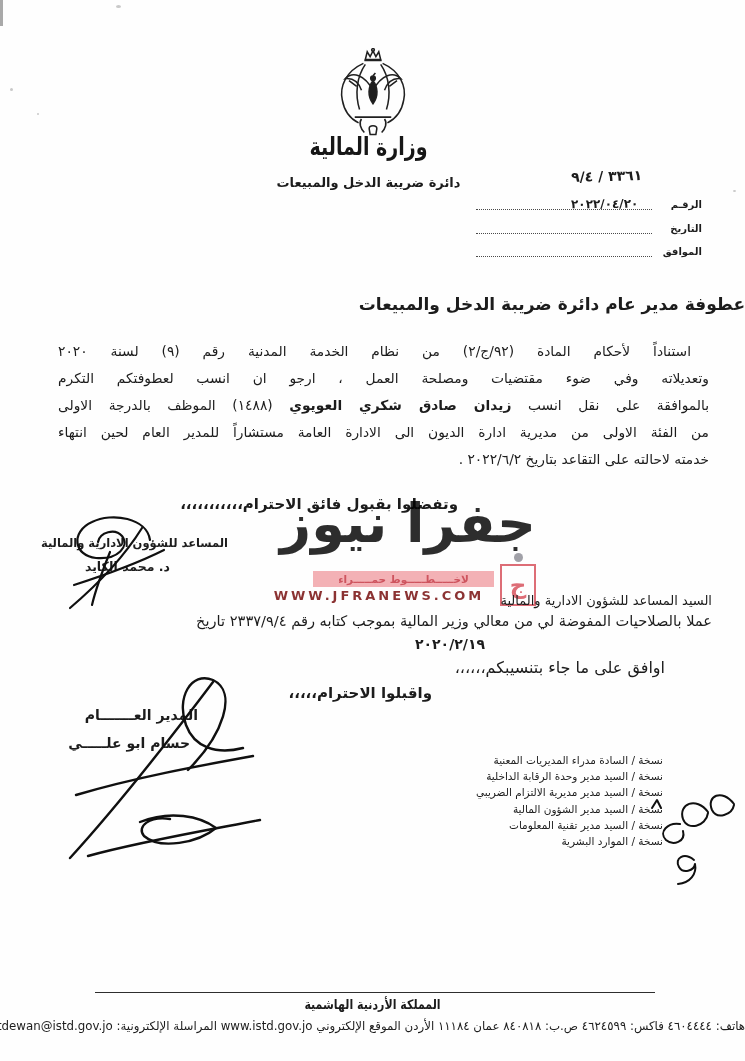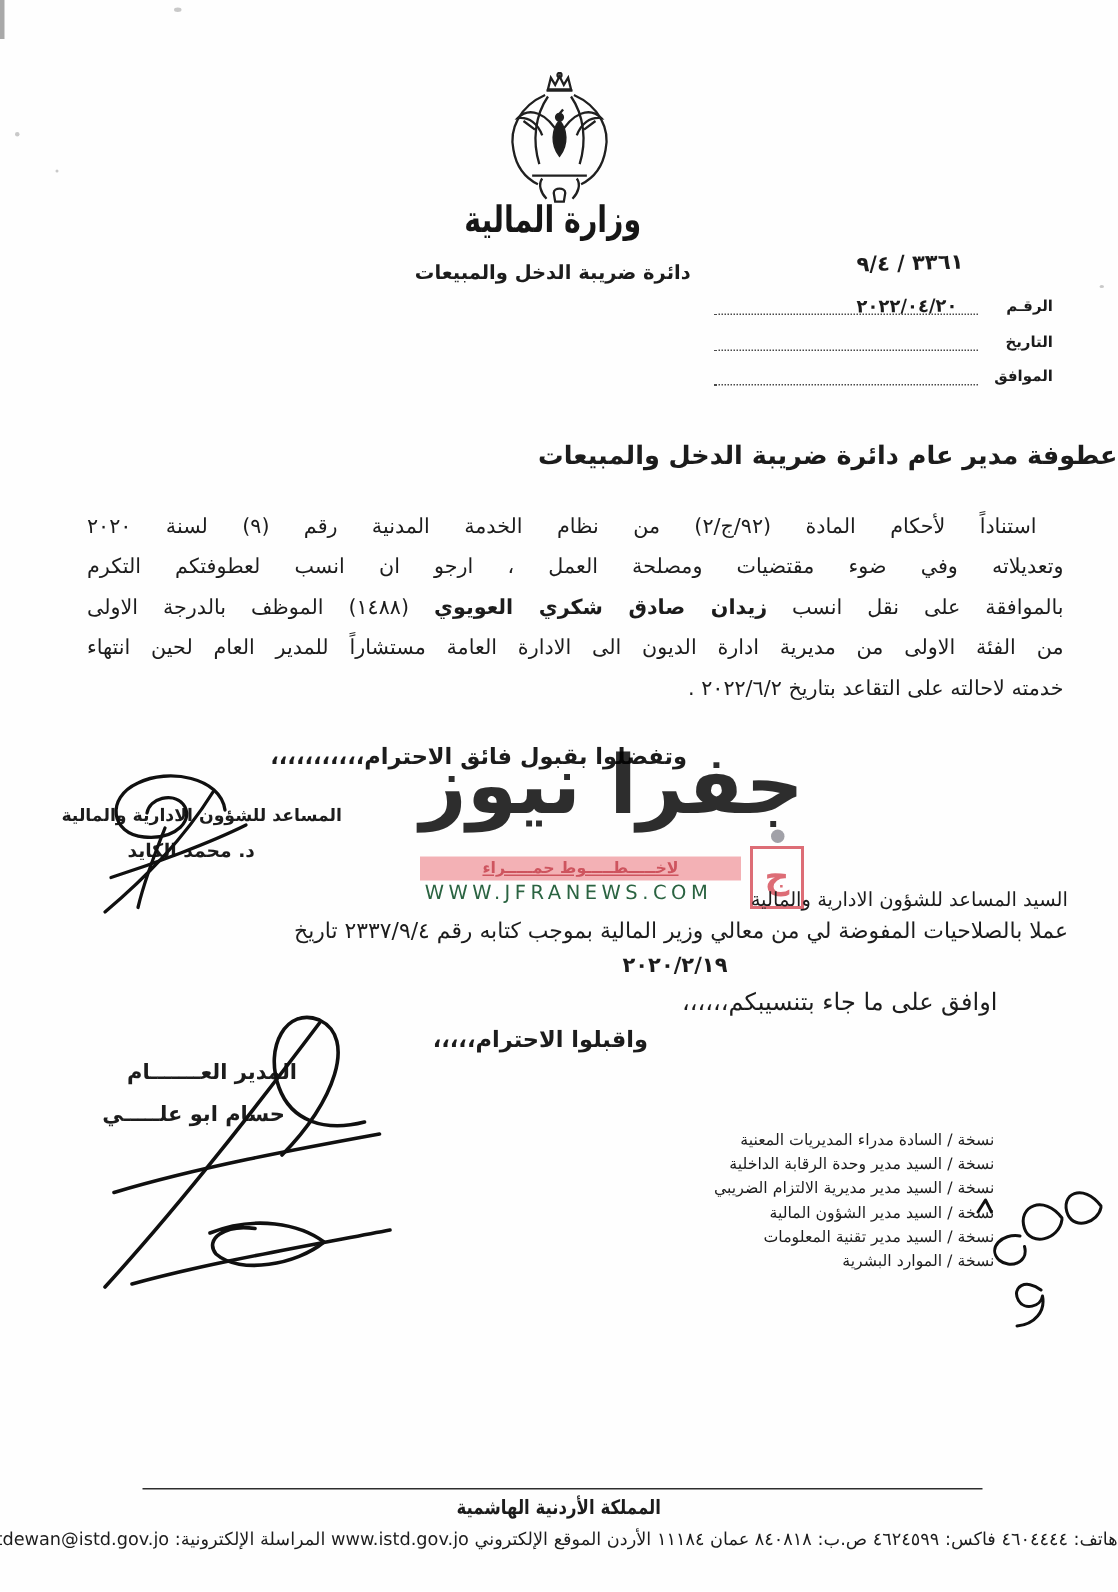--- a/index.html
+++ b/index.html
@@ -33,25 +33,25 @@
 
   
   .wm{top:498px;left:210px;width:326px;height:112px;}
   .wm-name{position:absolute;top:-6px;right:0;font-size:54px;line-height:64px;font-weight:bold;
            color:#000000;opacity:.82;letter-spacing:4px;direction:rtl;white-space:nowrap;}
   .wm-box{position:absolute;top:66px;right:0;width:32px;height:38px;border:2px solid #d8545f;
           background:#fff;color:#d8545f;font-size:23px;font-weight:bold;display:flex;
           align-items:center;justify-content:center;opacity:.85;}
   .wm-dot{position:absolute;top:55px;right:13px;width:9px;height:9px;border-radius:50%;
           background:#8a8a92;opacity:.8;}
-  .wm-banner{position:absolute;top:73px;right:42px;width:214px;height:16px;background:#f2a9ae;
+  .wm-banner{position:absolute;top:73px;right:42px;width:181px;height:16px;background:#f2a9ae;
              color:#c9424d;font-size:10.5px;font-weight:bold;text-align:center;line-height:16px;
-             direction:rtl;opacity:.9;white-space:nowrap;overflow:hidden;text-decoration:underline;}
-  .wm-url{position:absolute;top:90px;right:42px;width:230px;text-align:center;color:#14532d;
-          font-size:13px;font-weight:normal;letter-spacing:3px;opacity:.9;white-space:nowrap;}
+             direction:rtl;opacity:.9;white-space:nowrap;overflow:hidden;}
+  .wm-url{position:absolute;top:90px;right:42px;width:230px;text-align:center;color:#7f1d1d;
+          font-size:13px;font-weight:bold;letter-spacing:3px;opacity:.9;white-space:nowrap;}
 
   .asst-title{top:536px;right:517px;font-size:11.5px;font-weight:bold;white-space:nowrap;direction:rtl;}
   .asst-name{top:559px;right:575px;font-size:12.5px;font-weight:bold;white-space:nowrap;direction:rtl;}
 
   .addressee{top:593px;right:33px;font-size:13px;direction:rtl;white-space:nowrap;padding-left:44px;}
   .deleg1{top:612px;right:33px;font-size:14.6px;direction:rtl;white-space:nowrap;}
   .deleg2{top:636px;right:260px;font-size:14px;direction:ltr;white-space:nowrap;}
   .approval{top:658px;right:80px;font-size:16px;direction:rtl;white-space:nowrap;}
   .respect{top:684px;right:313px;font-size:15px;font-weight:bold;direction:rtl;white-space:nowrap;}
 

